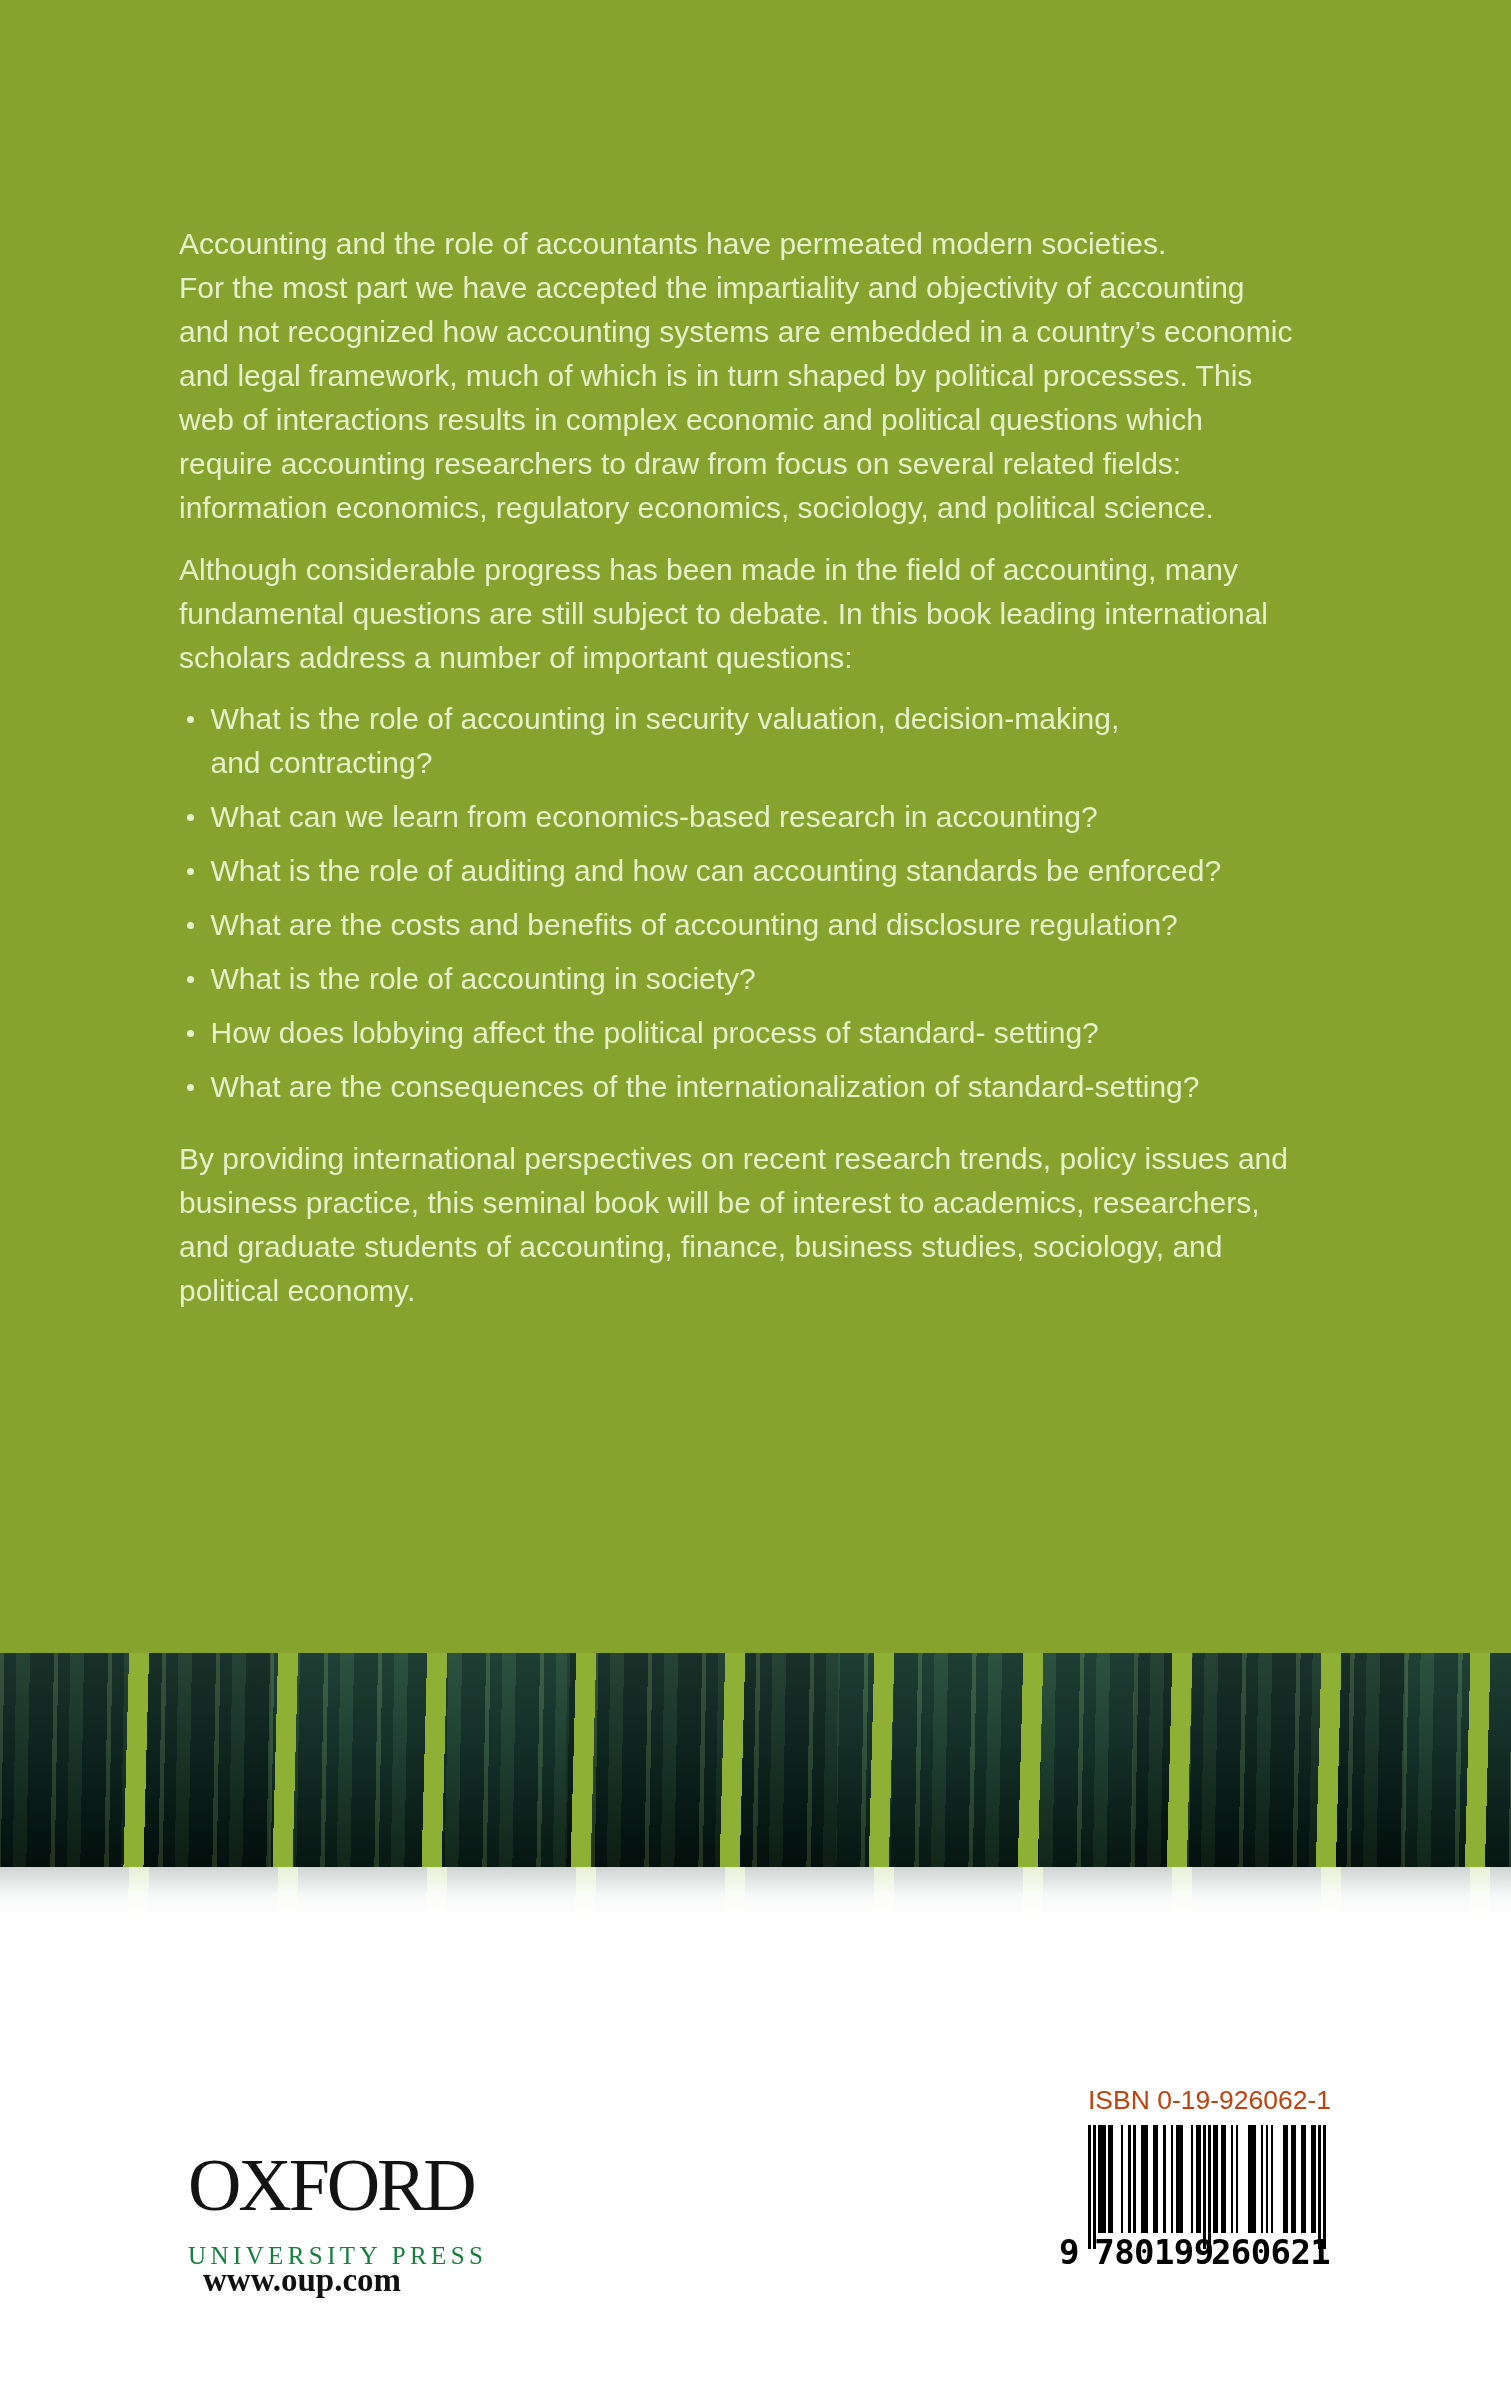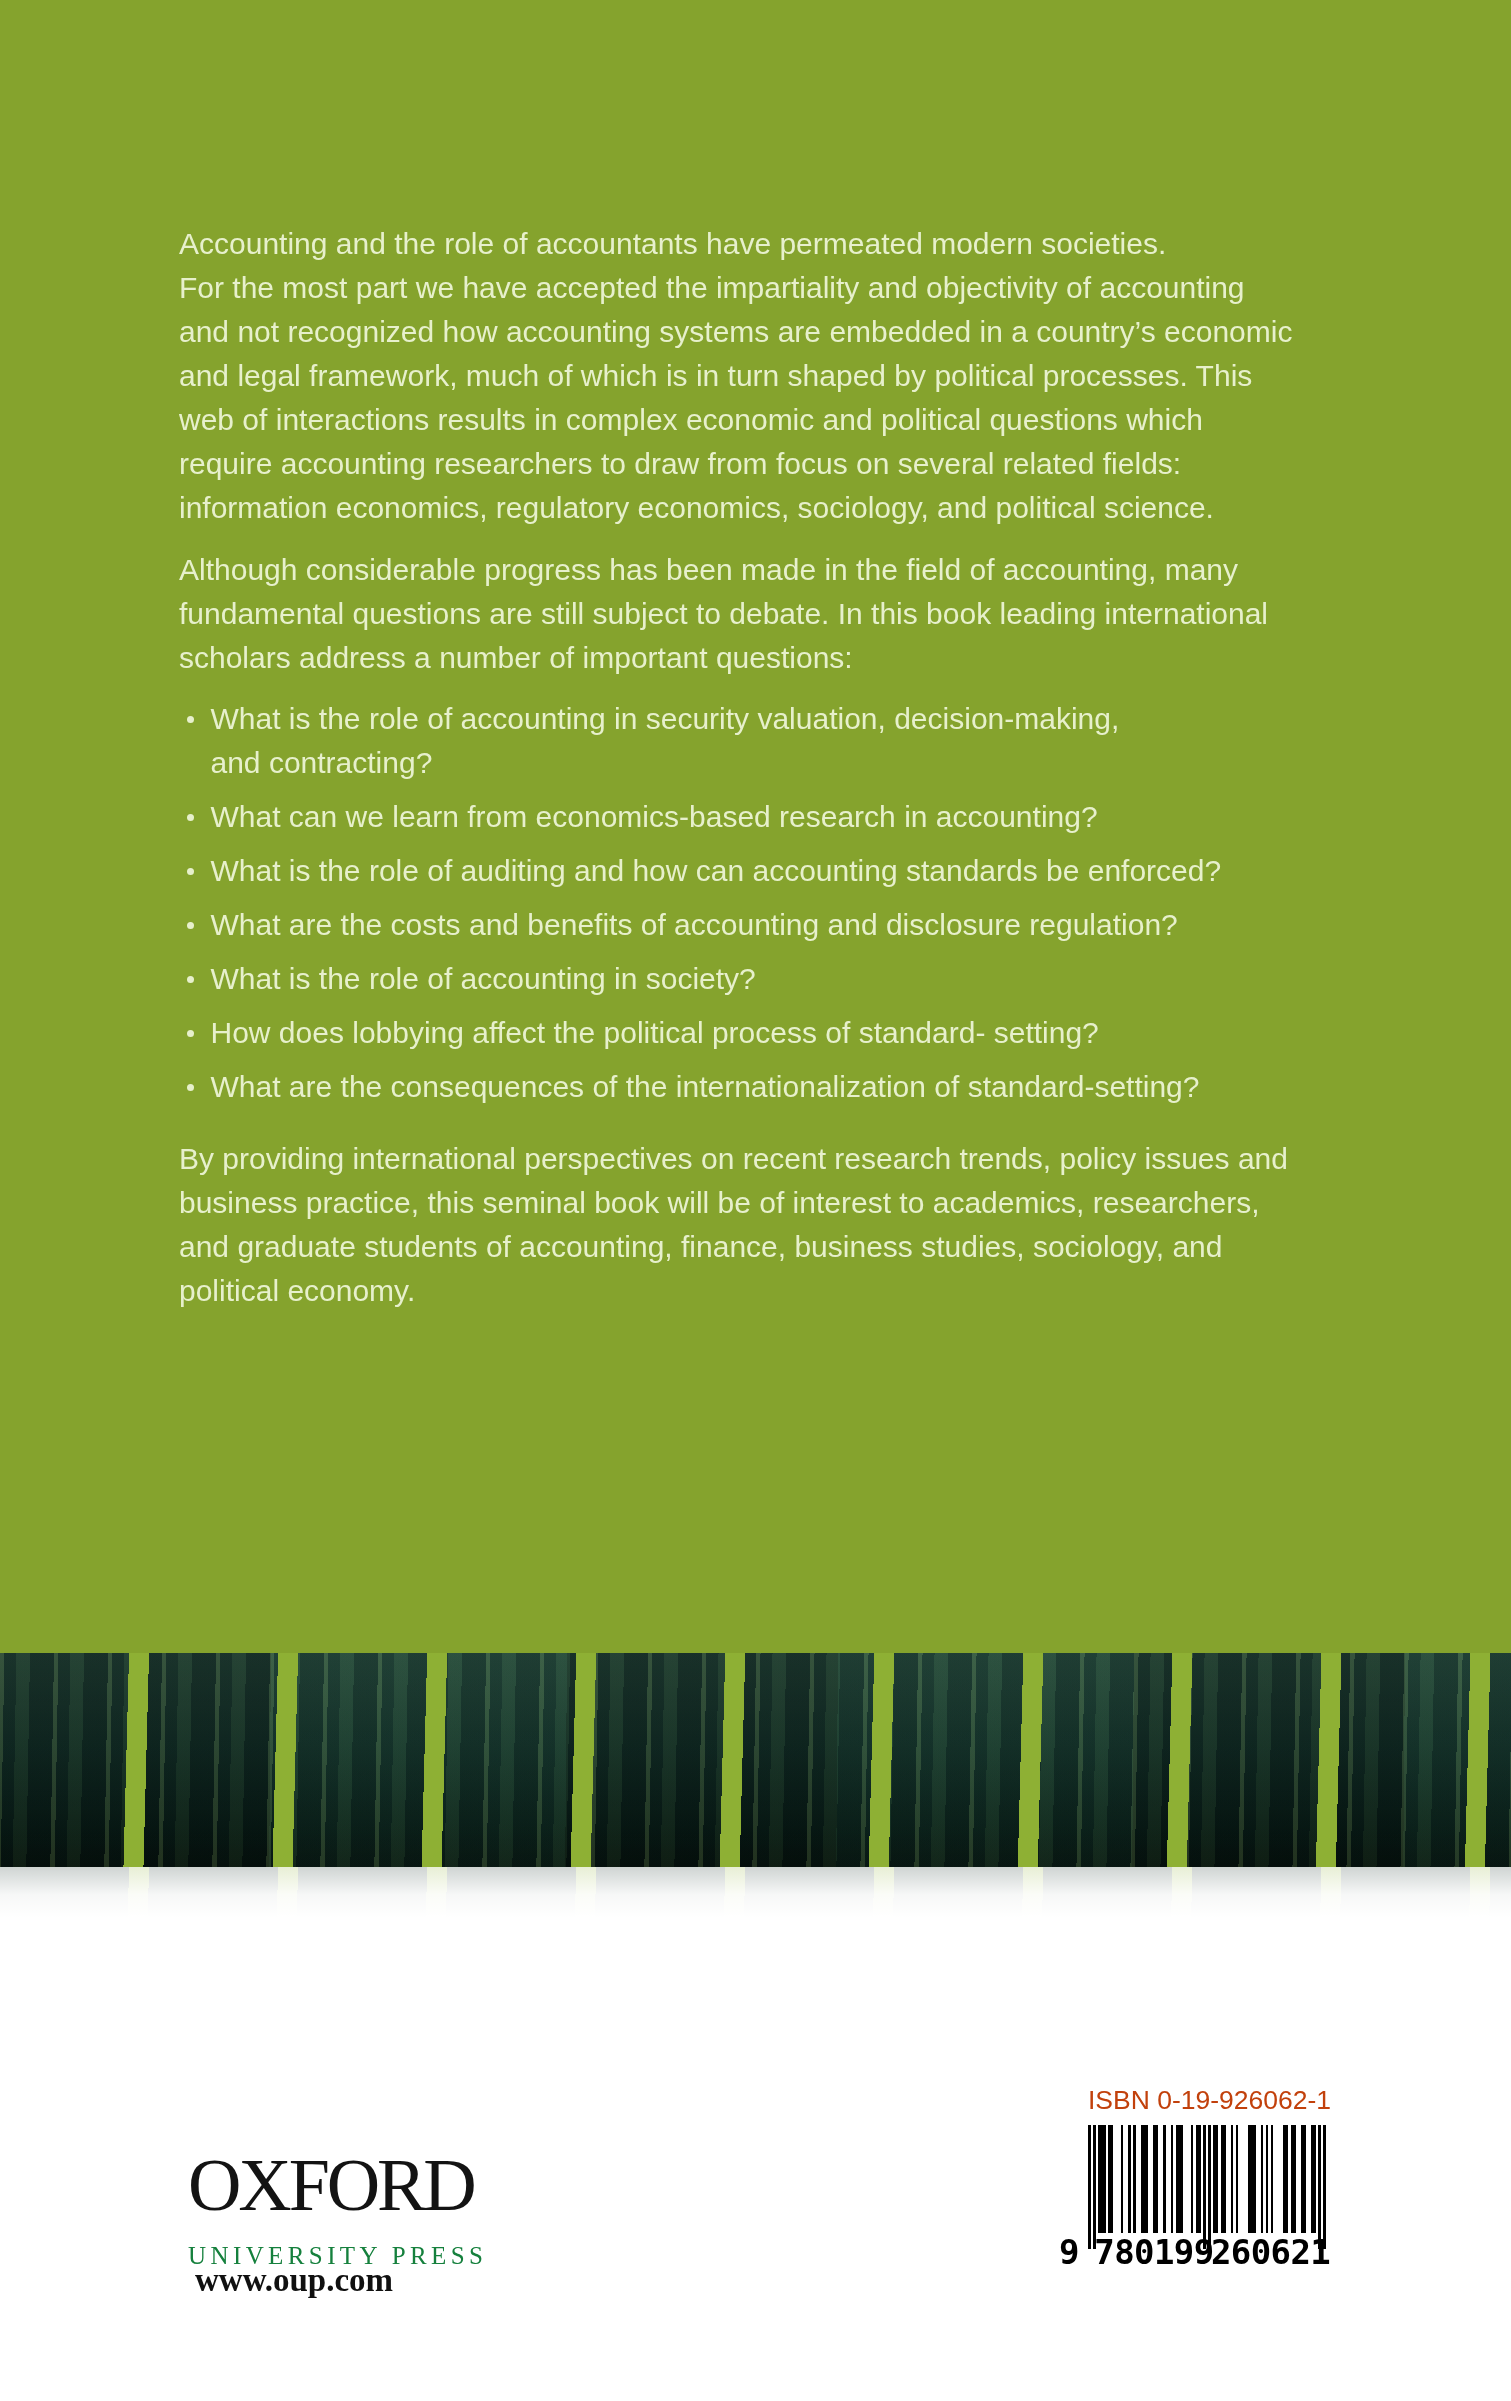--- a/index.html
+++ b/index.html
@@ -100,21 +100,21 @@
     margin-top: 21px;
     font-family: "Liberation Serif", serif;
     font-size: 25px;
     line-height: 1;
     letter-spacing: 4.4px;
     color: #15803d;
     white-space: nowrap;
   }
   .website {
     position: absolute;
-    left: 195px;
+    left: 203px;
     top: 397px;
     font-family: "Liberation Serif", serif;
     font-weight: 700;
     font-size: 33px;
     line-height: 1;
     color: #101010;
     white-space: nowrap;
   }
 
   

